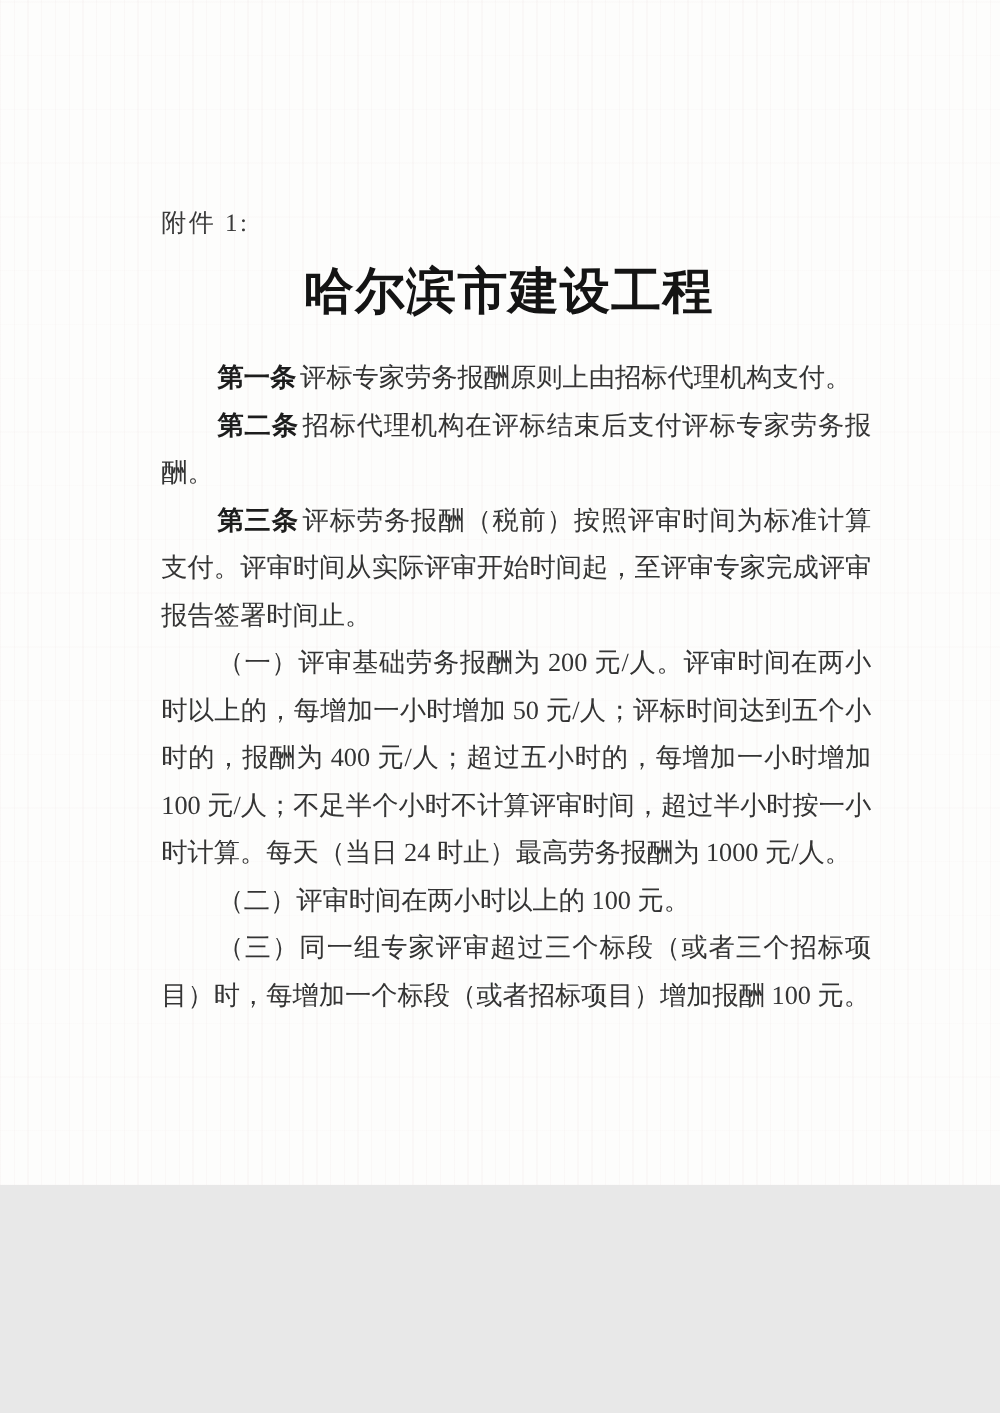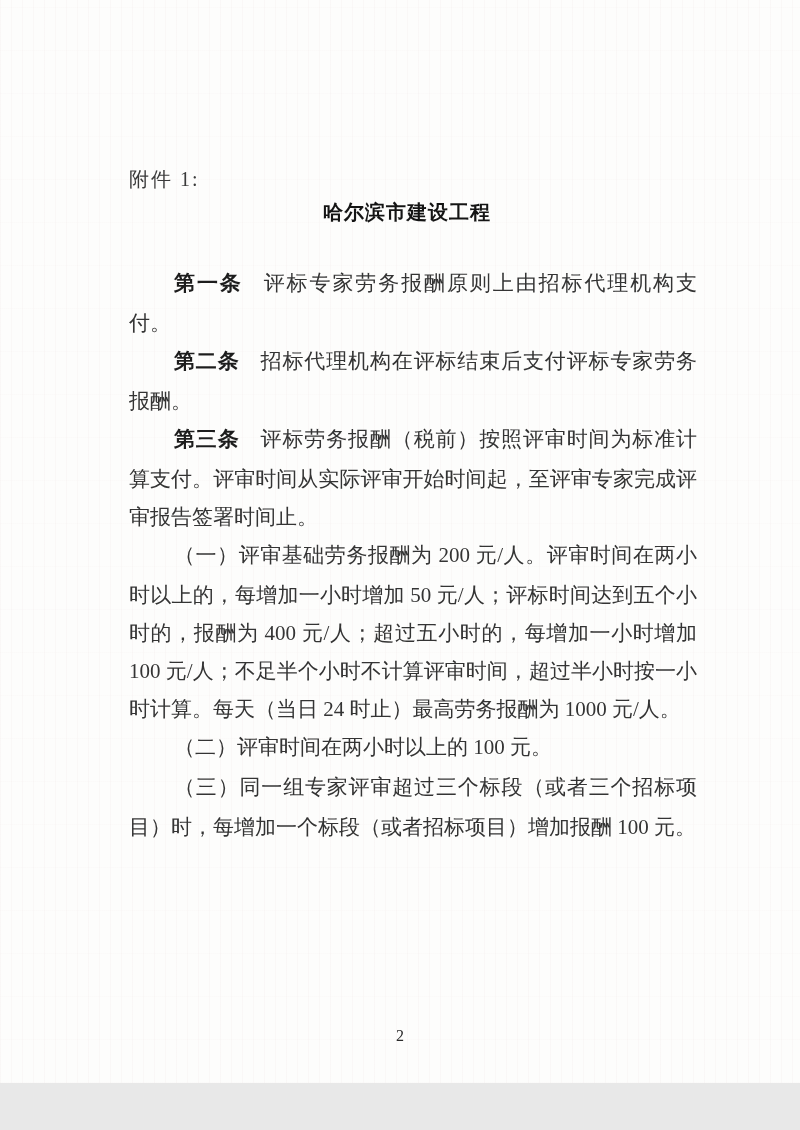--- a/index.html
+++ b/index.html
@@ -3,21 +3,21 @@
 <meta charset="utf-8">
 <style>
   html, body {
     margin: 0;
     padding: 0;
     background: #e8e8e8;
   }
   .page {
     position: relative;
     width: 800px;
-    height: 1083px;
+    height: 948px;
     margin: 0 auto;
     background-color: #fdfdfc;
     
     background-image:
       repeating-linear-gradient(90deg, rgba(236,224,224,0.18) 0px, rgba(236,224,224,0.18) 1px, transparent 1px, transparent 11px),
       repeating-linear-gradient(0deg, rgba(238,228,228,0.10) 0px, rgba(238,228,228,0.10) 1px, transparent 1px, transparent 43px);
     overflow: hidden;
     font-family: "Liberation Serif", "DejaVu Serif", serif;
     color: #2f2f2f;
   }
@@ -28,46 +28,46 @@
     width: 568px;
   }
   .attachment-label {
     margin-top: 166px;
     font-size: 20px;
     line-height: 26px;
     letter-spacing: 2px;
     color: #3a3a3a;
   }
   .doc-title {
-    margin-top: 2px;
+    margin-top: 21px;
     text-align: center;
     transform: translateX(-6px);
-    font-family: Liberation Mono, monospace;
+    font-family: Liberation Sans, sans-serif;
     font-weight: 700;
-    font-size: 20px;
+    font-size: 40px;
     line-height: 40px;
     color: #141414;
     letter-spacing: 1px;
   }
   .body-text {
     margin-top: 30px;
     font-size: 21px;
     line-height: 38px;
     text-align: justify;
   }
   .para {
     margin: 0;
     text-indent: 45px;
     color: #343434;
   }
   .lead {
     font-weight: 700;
-    font-family: Liberation Mono, monospace;
+    font-family: Liberation Serif, serif;
     color: #1d1d1d;
-    margin-right: 21px;
+    margin-right: 3px;
   }
   .lead:empty { margin-right: 0; }
   .page-number {
     position: absolute;
     left: 0;
     right: 0;
     top: 1026px;
     text-align: center;
     font-size: 16px;
     line-height: 20px;

